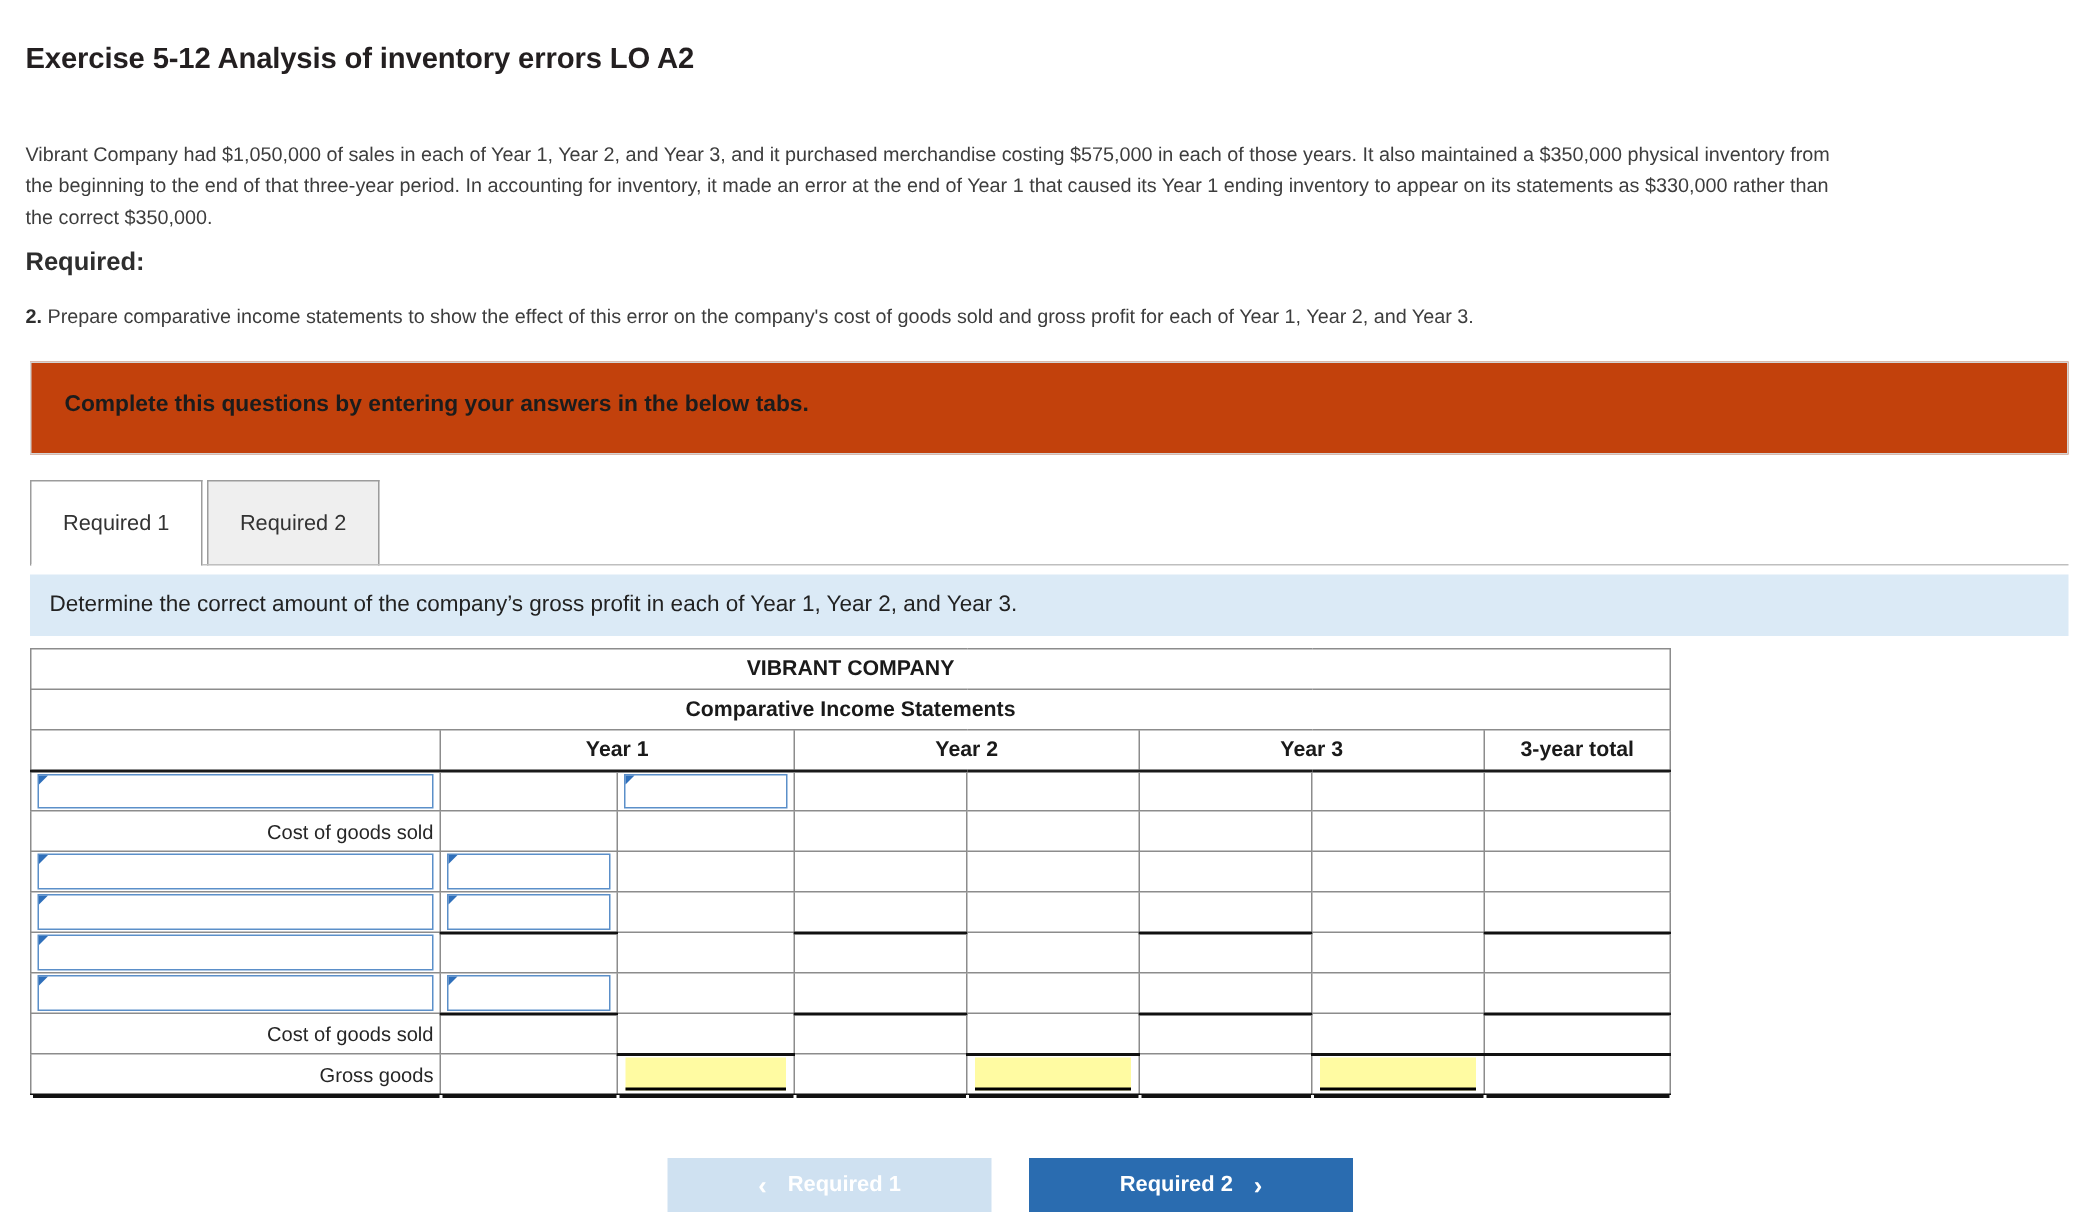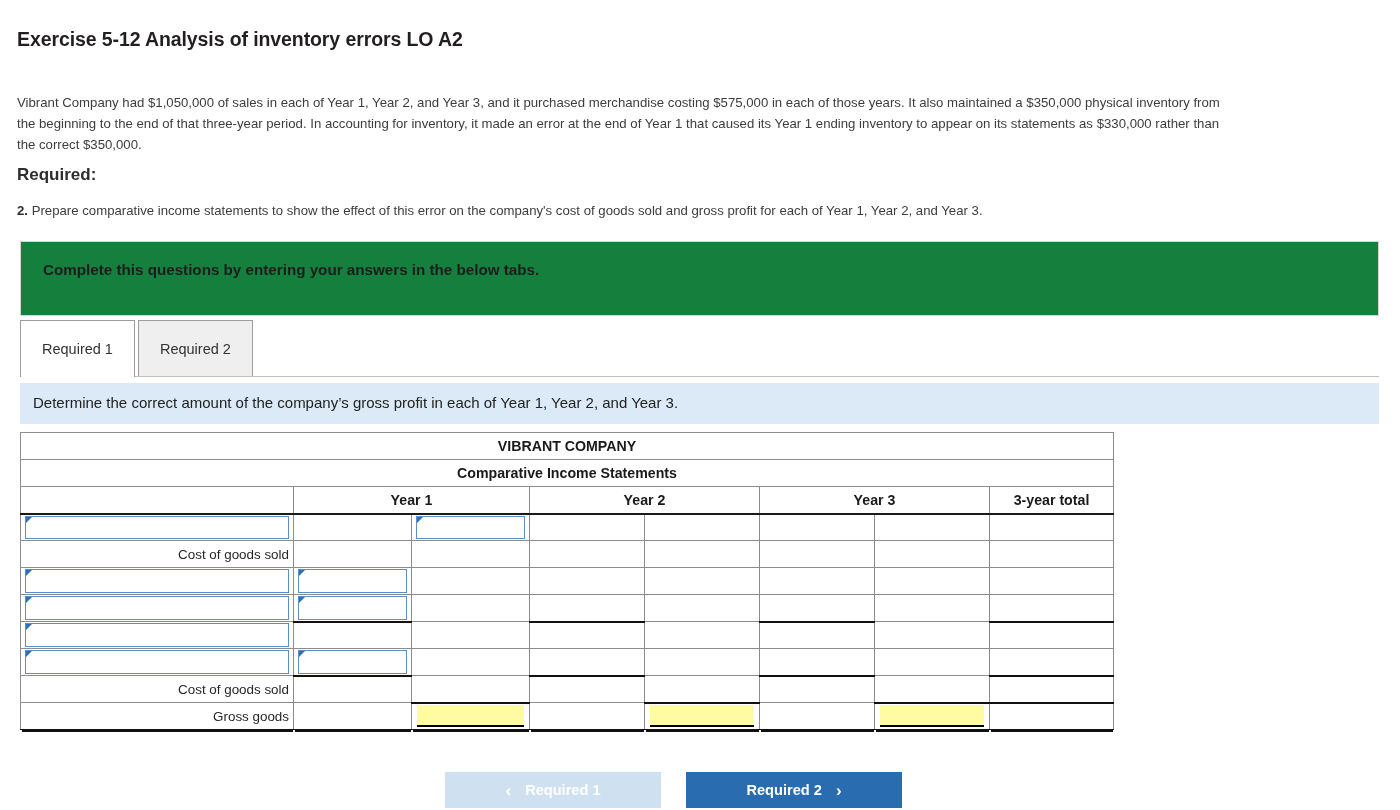--- a/index.html
+++ b/index.html
@@ -33,22 +33,22 @@
     position: absolute; left: 17px; font-size: 13.2px;
     line-height: 21px; color: #3d3d3d;
   }
   .req-line b { color: #2e2e2e; }
   .req-1 { top: 182px; }
   .req-2 { top: 200px; }
 
   
   .callout {
     position: absolute; left: 20px; top: 241px;
-    width: 1359px; height: 75px;
-    background: #15803d; border: 1px solid #d4d4d4;
+    width: 1359px; height: 62px;
+    background: #c2410c; border: 1px solid #d4d4d4;
   }
   .callout-text {
     position: absolute; left: 22px; top: 19px;
     font-size: 15.2px; font-weight: bold; color: #1c1c1c;
   }
 
   
   .tabstrip { position: absolute; left: 20px; top: 320px; height: 57px; }
   .tab {
     float: left; height: 57px; padding: 0 21px;

